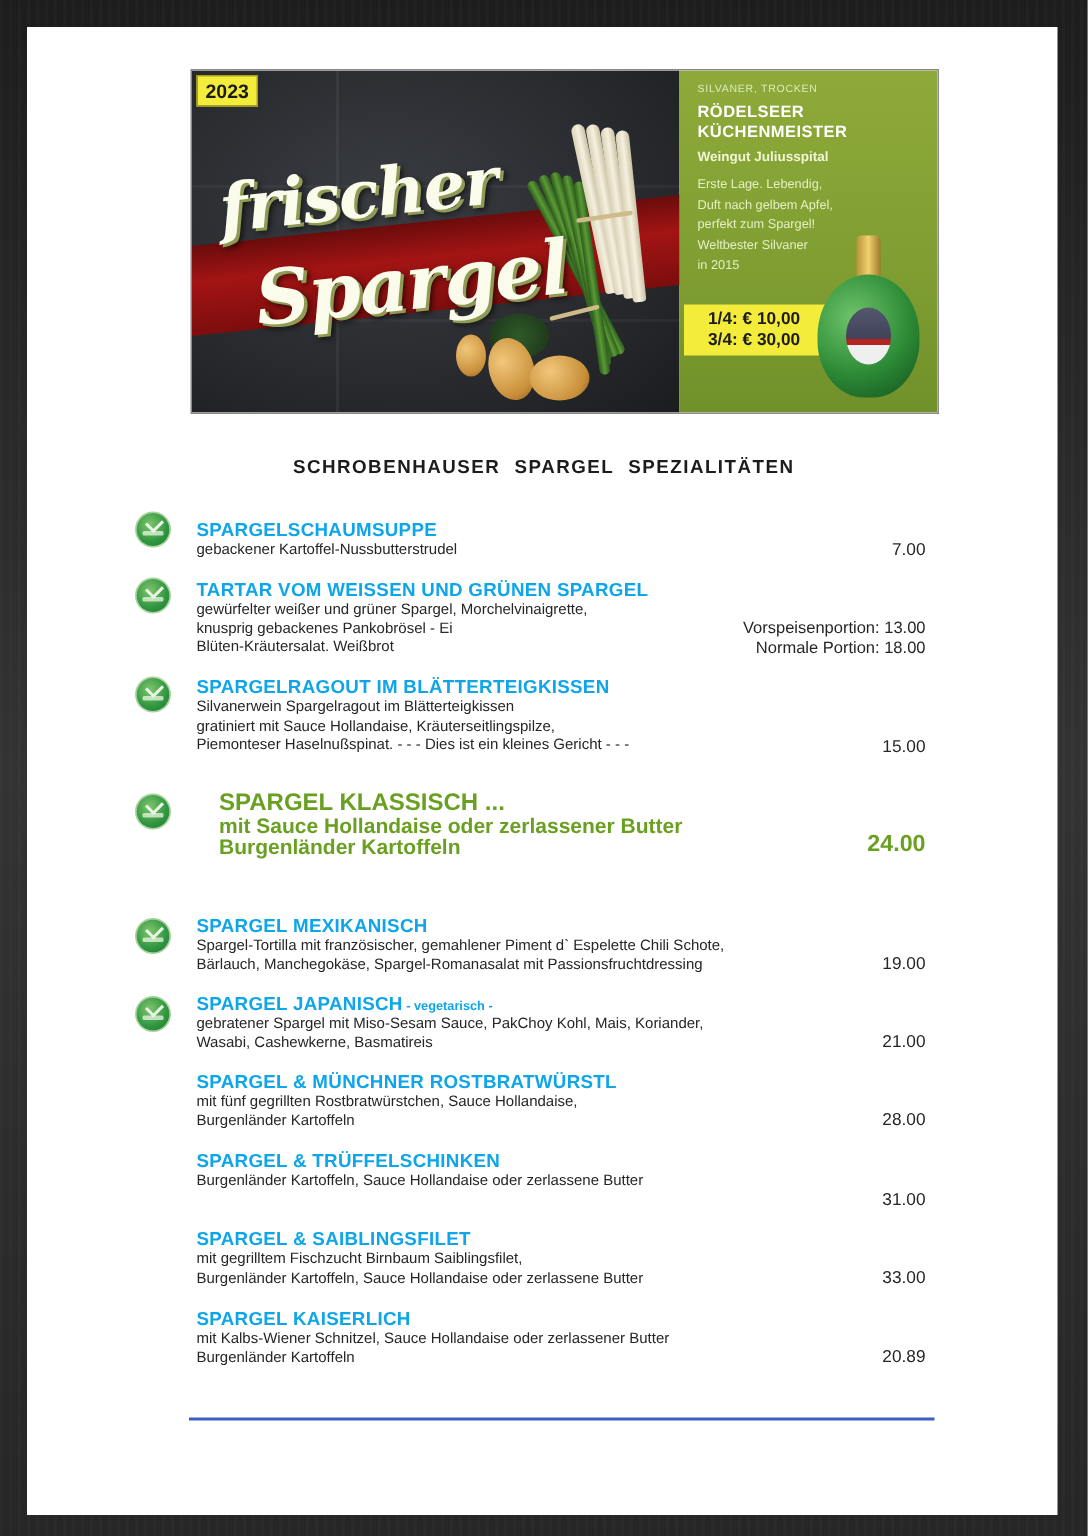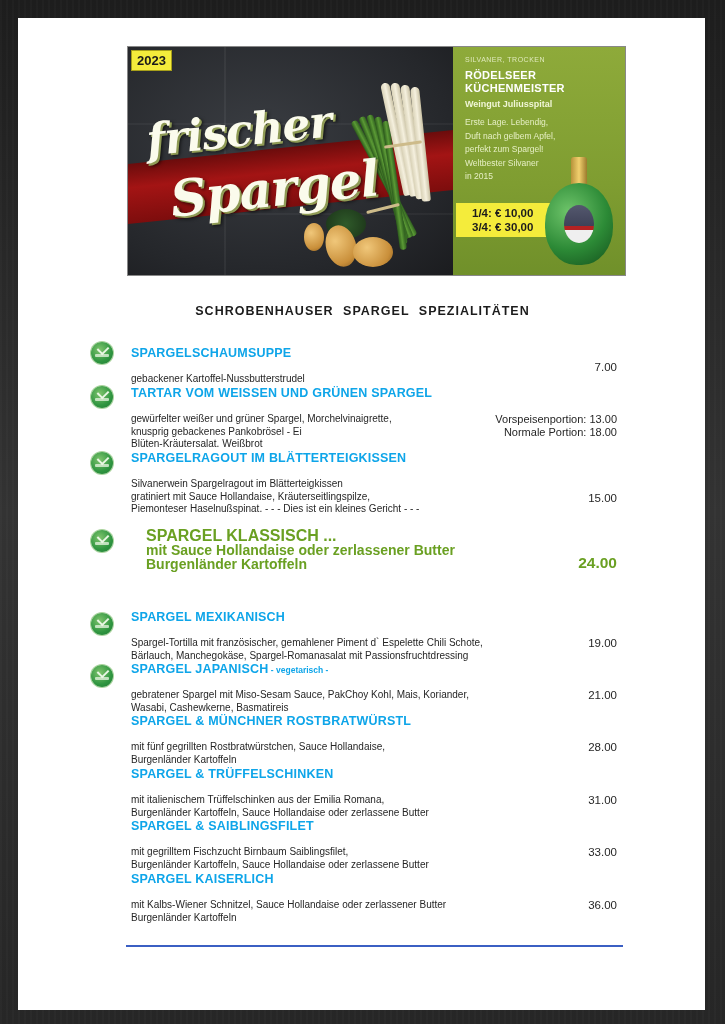--- a/index.html
+++ b/index.html
@@ -121,21 +121,21 @@
   }
   .veg-icon::after {
     content:""; position:absolute; left:4px; top:12px; width:14px; height:3px;
     background:rgba(233,246,227,0.75); border-radius:1px;
   }
   .item-name {
     position:absolute; left:131px; font-size:12.5px; font-weight:bold; color:#0ea5e9; letter-spacing:0.2px; white-space:nowrap;
   }
   .item-name .sub { font-size:8.5px; font-weight:bold; letter-spacing:0; }
   .item-desc {
-    position:absolute; left:131px; font-size:10px; color:#262626; line-height:12.5px; white-space:nowrap;margin-top:12px;
+    position:absolute; left:131px; font-size:10px; color:#262626; line-height:12.5px; white-space:nowrap;
   }
   .item-price {
     position:absolute; right:108px; font-size:11.5px; color:#262626; white-space:nowrap; text-align:right;
   }
   .portions {
     position:absolute; right:108px; font-size:11px; color:#262626; line-height:13px; text-align:right; white-space:nowrap;
   }
 
   .featured-line {
     position:absolute; left:146px; font-weight:bold; color:#6aa022; white-space:nowrap;
@@ -278,37 +278,36 @@
   <div class="item-desc" style="top:729px;">
     <div>mit fünf gegrillten Rostbratwürstchen, Sauce Hollandaise,</div>
     <div>Burgenländer Kartoffeln</div>
   </div>
   <div class="item-price" style="top:741px;">28.00</div>
 </div>
 
 <div>
   <div class="item-name" style="top:767px;">SPARGEL &amp; TRÜFFELSCHINKEN</div>
   <div class="item-desc" style="top:782px;">
-    <div>mit italienischem Trüffelschinken aus der Emilia Romana,</div>
     <div>Burgenländer Kartoffeln, Sauce Hollandaise oder zerlassene Butter</div>
   </div>
   <div class="item-price" style="top:794px;">31.00</div>
 </div>
 
 <div>
   <div class="item-name" style="top:819px;">SPARGEL &amp; SAIBLINGSFILET</div>
   <div class="item-desc" style="top:834px;">
     <div>mit gegrilltem Fischzucht Birnbaum Saiblingsfilet,</div>
     <div>Burgenländer Kartoffeln, Sauce Hollandaise oder zerlassene Butter</div>
   </div>
   <div class="item-price" style="top:846px;">33.00</div>
 </div>
 
 <div>
   <div class="item-name" style="top:872px;">SPARGEL KAISERLICH</div>
   <div class="item-desc" style="top:887px;">
     <div>mit Kalbs-Wiener Schnitzel, Sauce Hollandaise oder zerlassener Butter</div>
     <div>Burgenländer Kartoffeln</div>
   </div>
-  <div class="item-price" style="top:899px;">36.00</div>
+  <div class="item-price" style="top:899px;">20.89</div>
 </div>
 
 <div class="bottom-rule"></div>
 
 </body></html>

